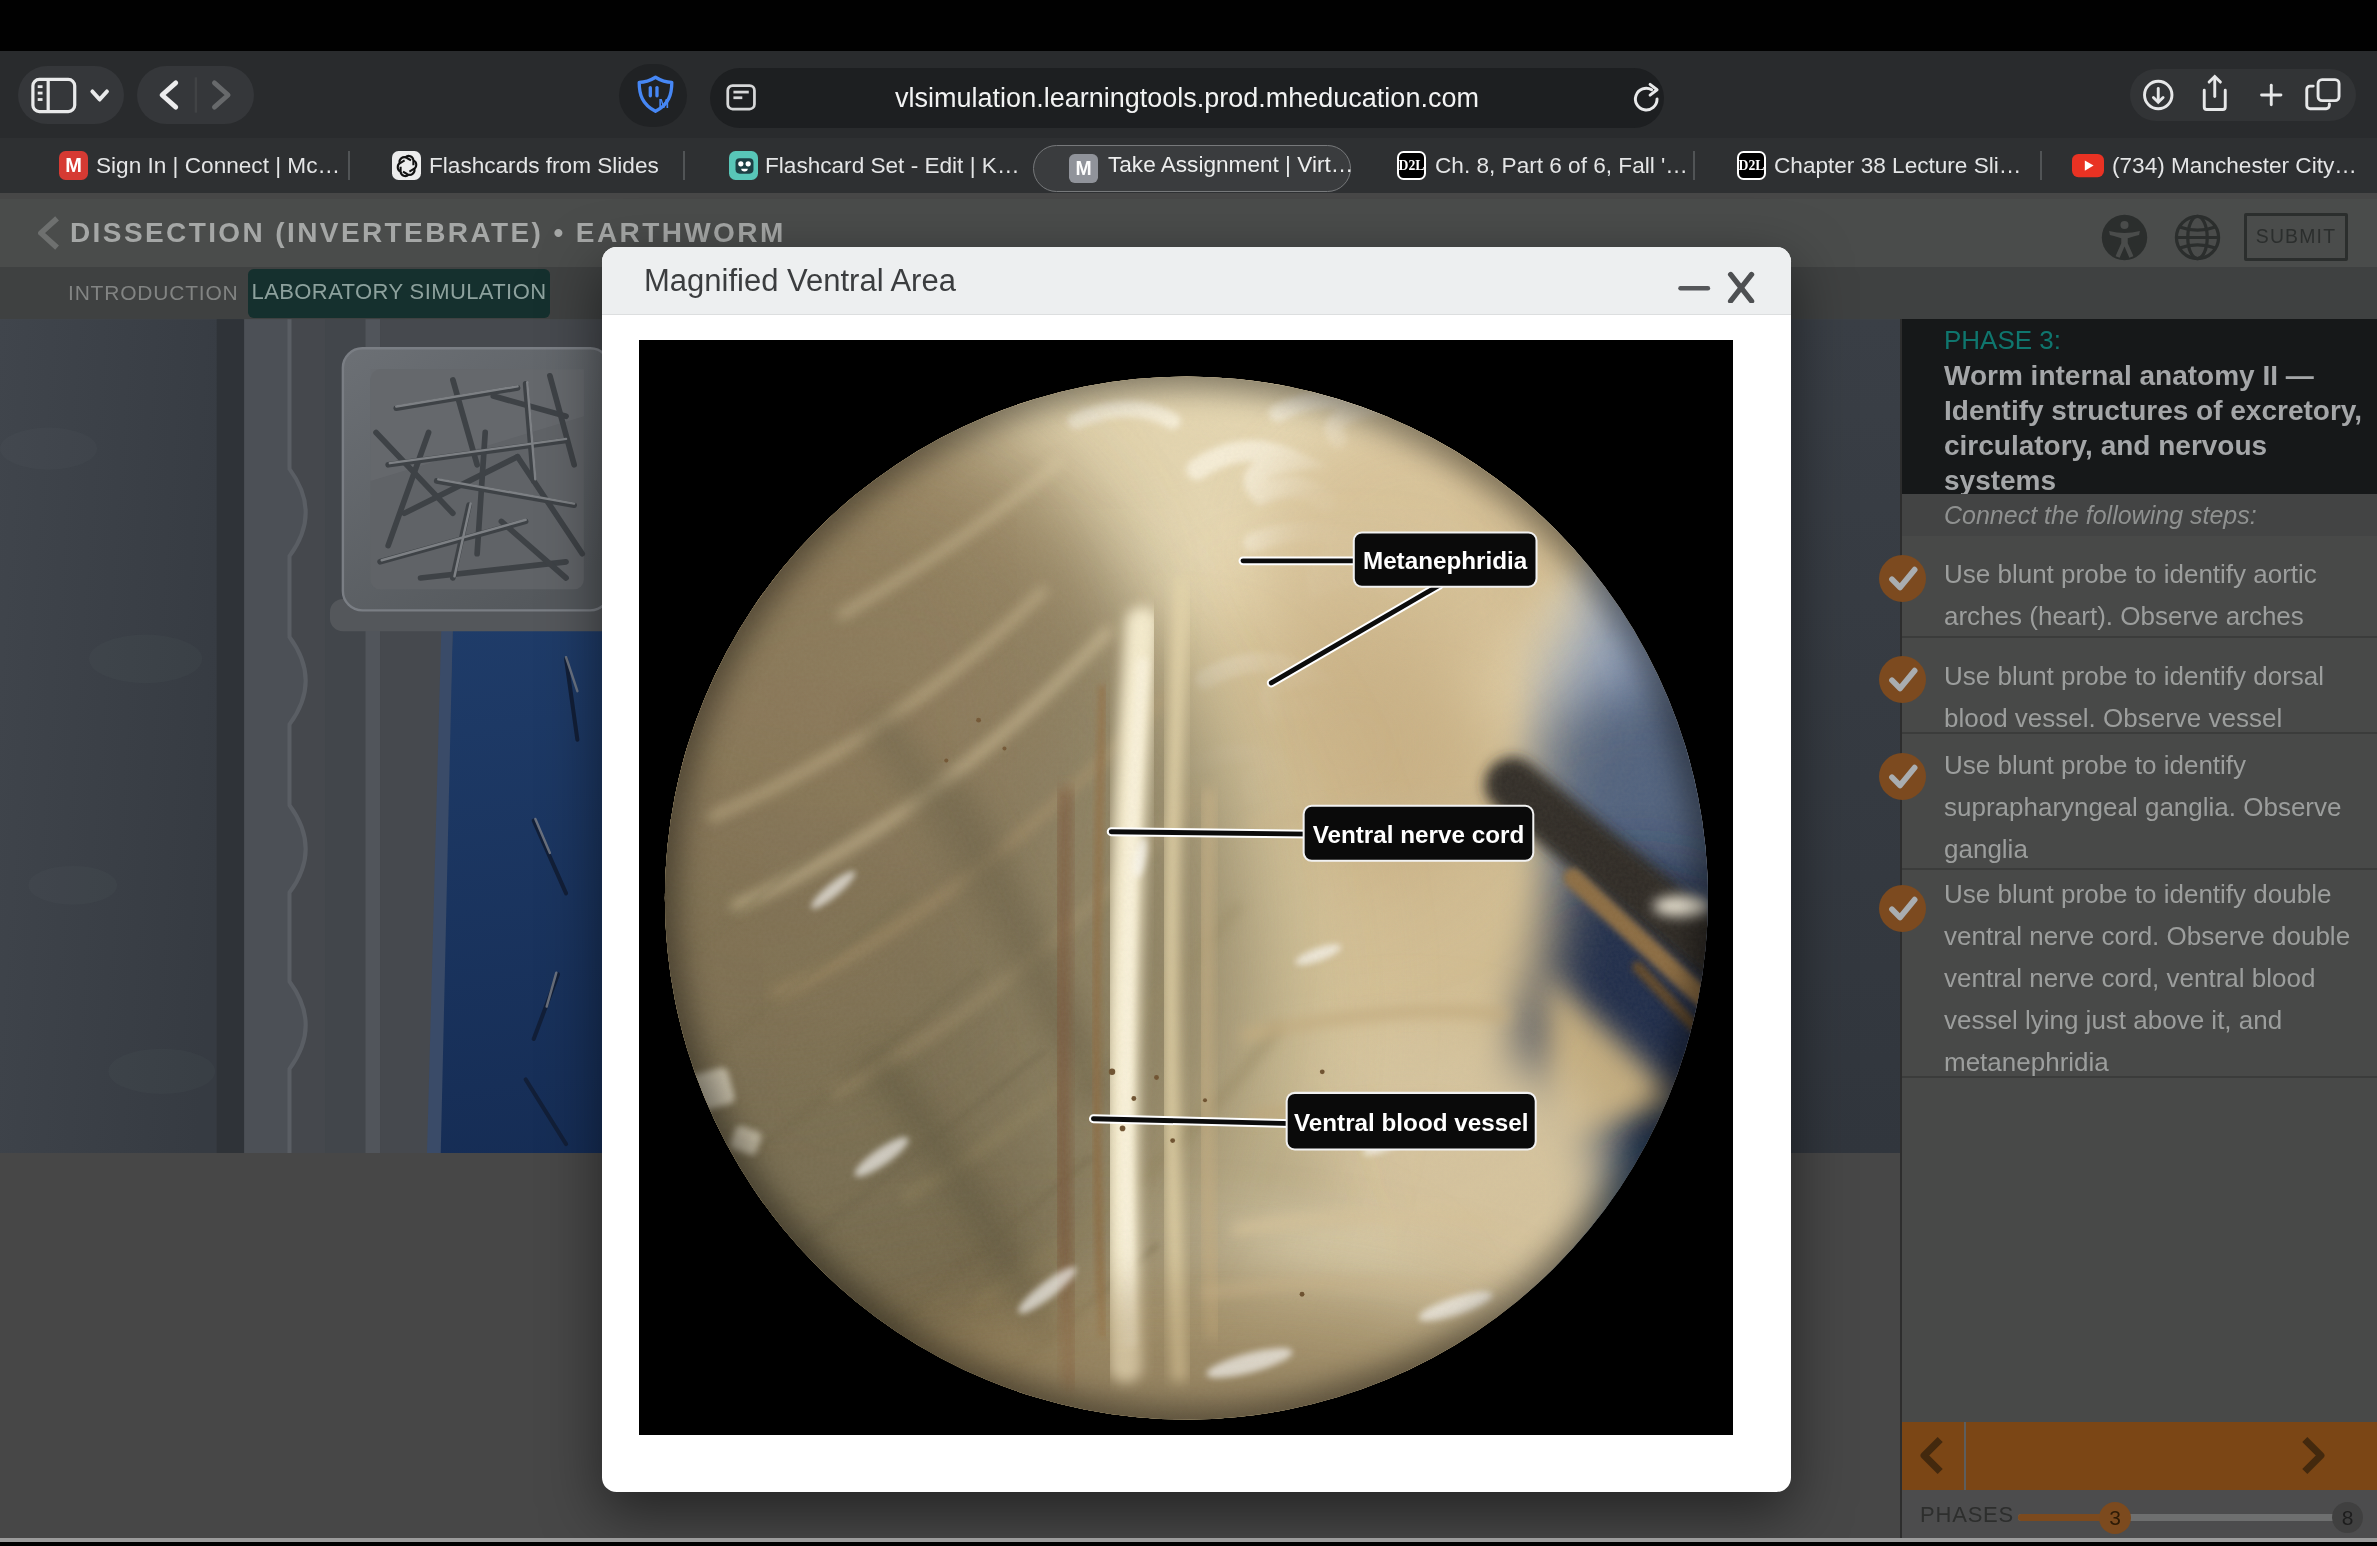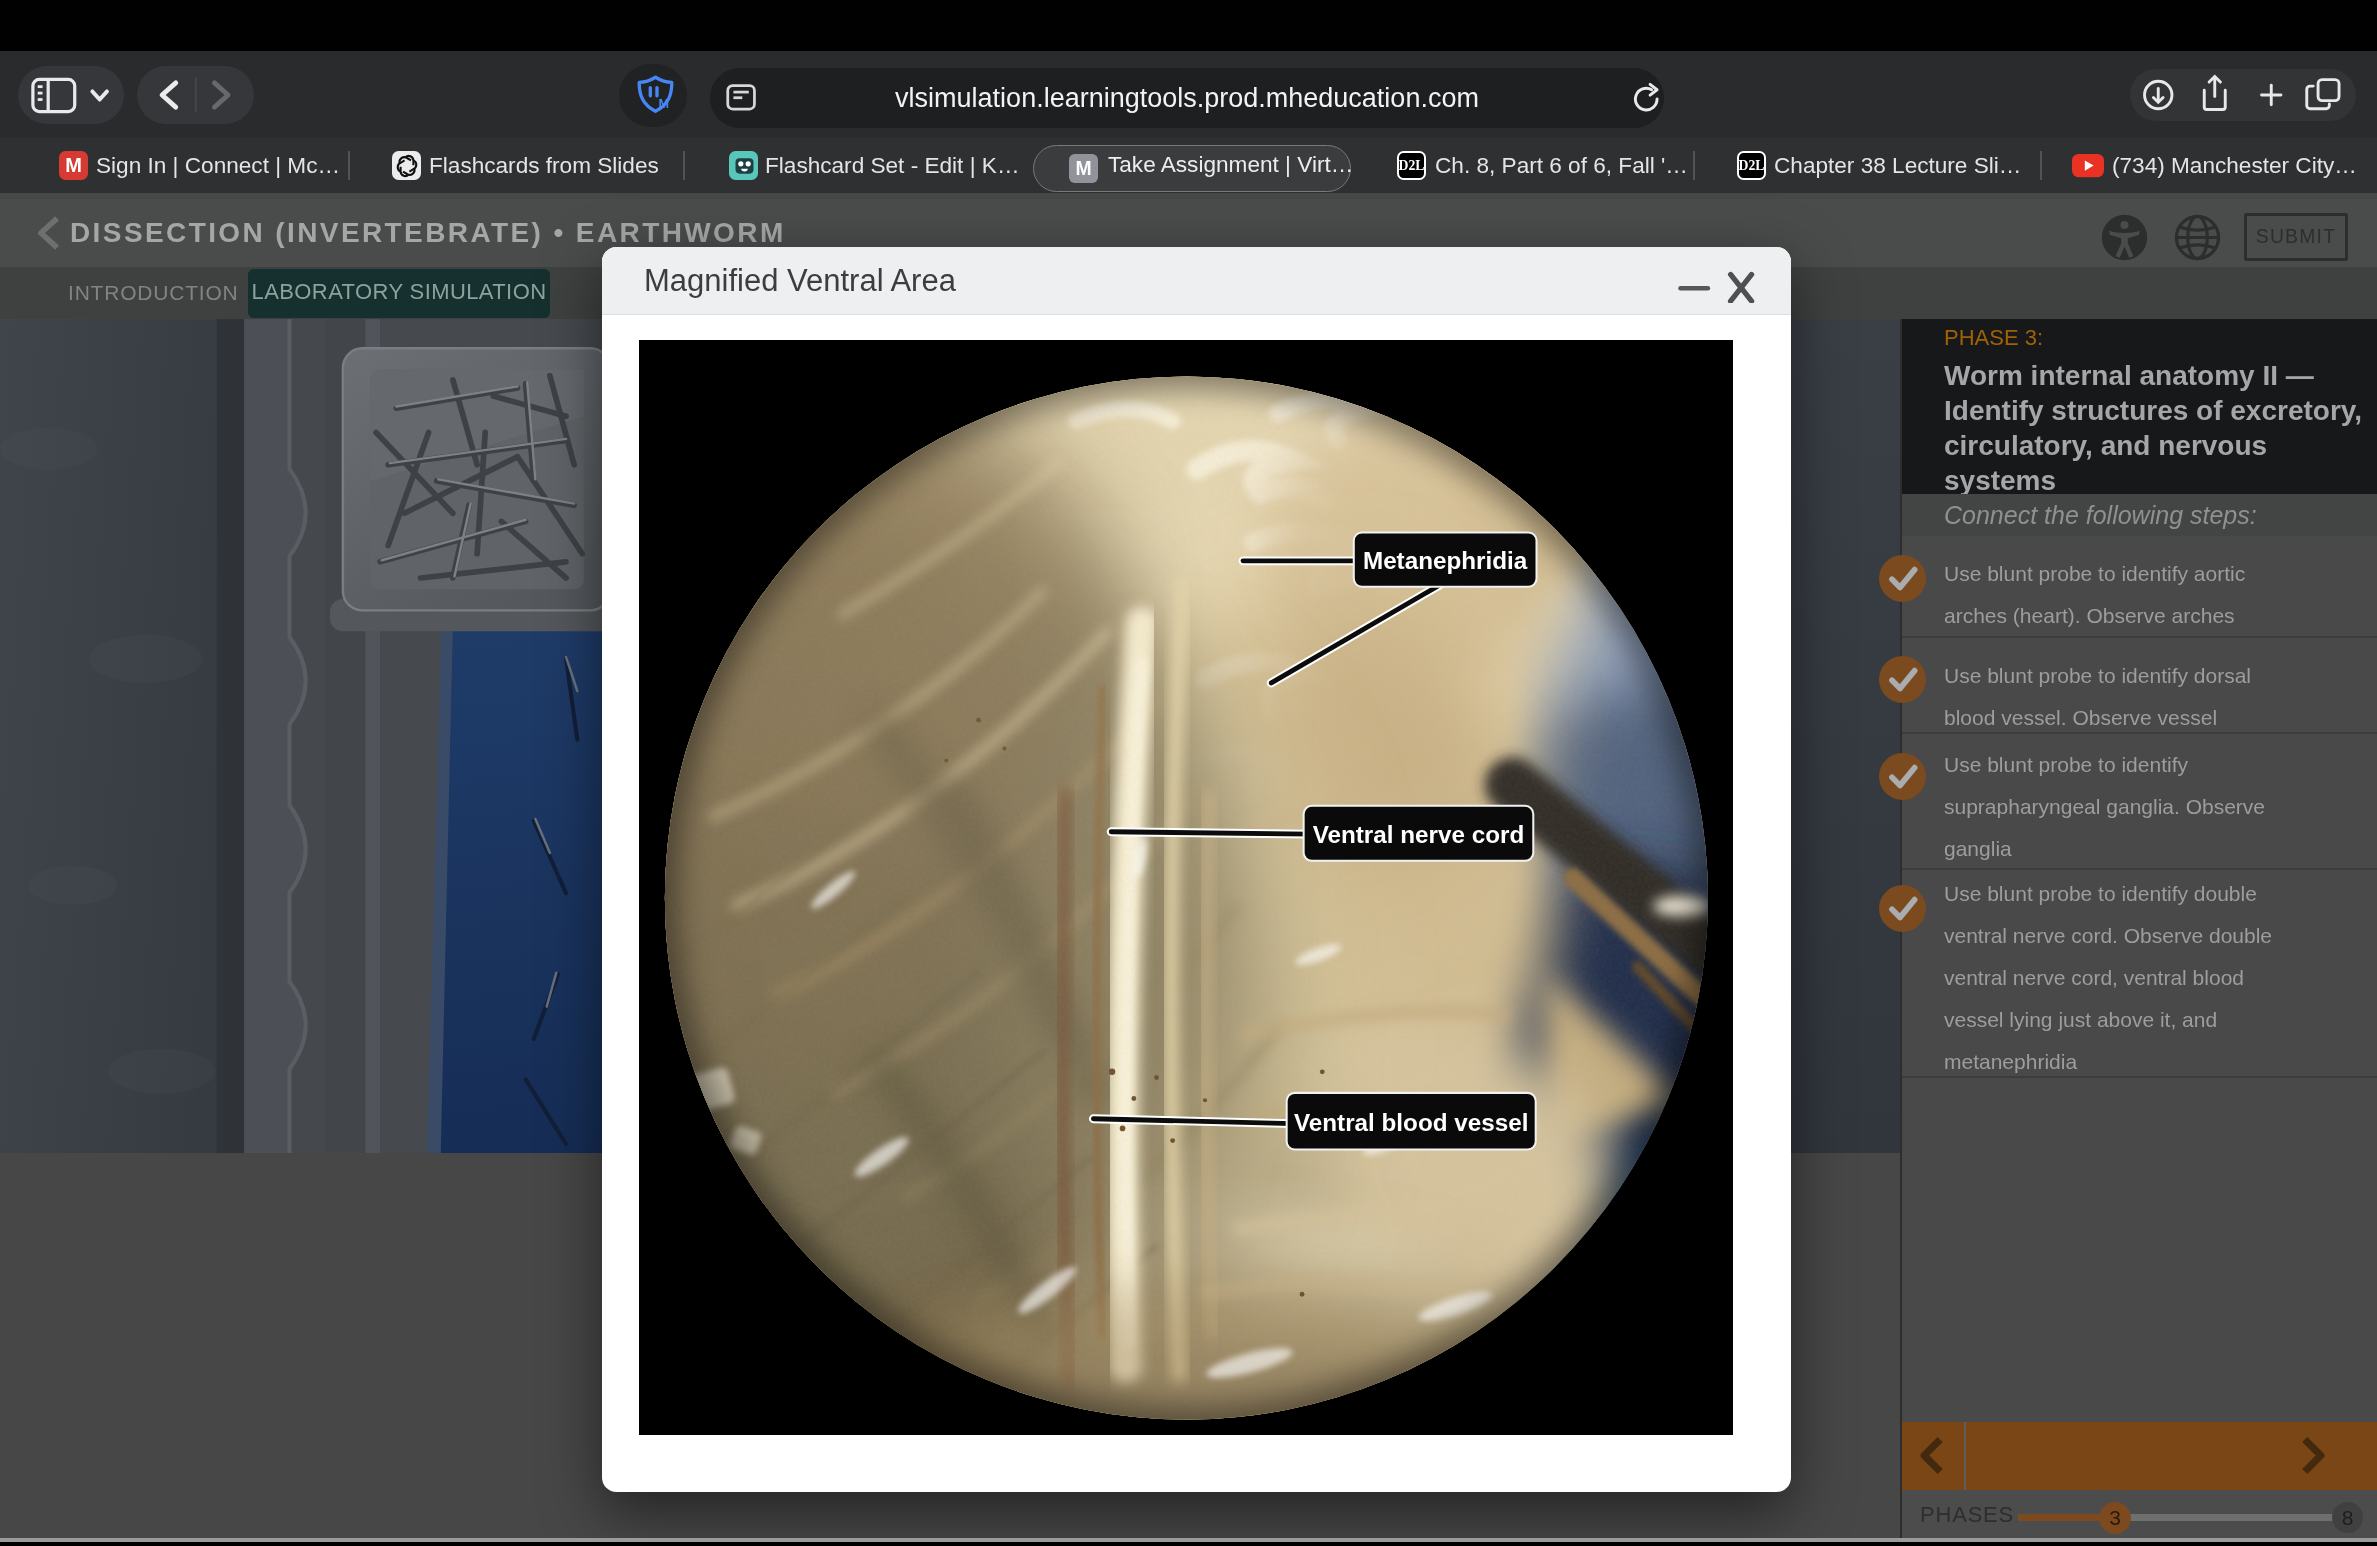--- a/index.html
+++ b/index.html
@@ -18,21 +18,21 @@
   #scene{left:0;top:319px;width:1902px;height:835px;background:#45484c;overflow:hidden;}
   #belowscene{left:0;top:1153px;width:1902px;height:385px;background:#474747;}
   #sidebar{left:1902px;top:319px;width:475px;height:1219px;background:#484948;}
   #sbline{left:1900px;top:319px;width:2.4px;height:1219px;background:#2d2d2d;}
   #bottomlight{left:0;top:1538px;width:2377px;height:4px;background:#9b9b9b;}
   #bottomblack{left:0;top:1542px;width:2377px;height:4px;background:#000;}
   #modal{left:602px;top:247px;width:1189px;height:1245px;background:#fff;border-radius:14.6px;box-shadow:0 19.4px 57px rgba(0,0,0,.5);}
   #modalheader{left:602px;top:247px;width:1189px;height:68px;background:#edeff0;border-radius:14.6px 14.6px 0 0;border-bottom:1.6px solid #dcdedf;box-sizing:border-box;}
   #modaltitle{left:644px;top:247px;height:68px;line-height:68px;font-size:31px;color:#3b3d3f;}
   #photo{left:639px;top:340px;width:1094px;height:1095px;background:#000;}
-  .steptext{position:absolute;left:1944px;color:#9c9e9d;font-size:21px;line-height:42px;width:421px;}
+  .steptext{position:absolute;left:1944px;color:#9c9e9d;font-size:26px;line-height:42px;width:421px;}
   .sepline{position:absolute;left:1902px;width:475px;height:1.6px;background:#3b3c3b;}
   .chkc{position:absolute;left:1879px;width:47px;height:47px;border-radius:50%;background:#7c4a1f;}
 </style>
 </head>
 <body>
 
 <div class="abs" style="left:0;top:0;width:2377px;height:51px;background:#010101;"></div>
 <div class="abs" id="toolbar"></div>
 
 <div class="pill" style="left:18px;top:66px;width:106px;height:58px;"></div>
@@ -252,21 +252,21 @@
 
   <rect x="2150" y="0" width="202" height="1032" fill="url(#sliverg)"></rect>
 
 </svg>
 </div>
 <div class="abs" id="belowscene"></div>
 <div class="abs" id="sidebar"></div>
 <div class="abs" id="sbline"></div>
 
 <div class="abs" style="left:1902px;top:319px;width:475px;height:175px;background:#161819;"></div>
-<div class="abs" style="left:1944px;top:325px;font-size:22px;color:#a16207;">PHASE 3:</div>
+<div class="abs" style="left:1944px;top:325px;font-size:26px;color:#0f766e;">PHASE 3:</div>
 <div class="abs" style="left:1944px;top:358px;width:437px;font-size:28px;line-height:35px;font-weight:bold;color:#a4a6a8;">Worm internal anatomy II —<br>Identify structures of excretory,<br>circulatory, and nervous<br>systems</div>
 <div class="abs" style="left:1902px;top:494px;width:475px;height:42px;background:#434444;"></div>
 <div class="abs" style="left:1944px;top:494px;height:42px;line-height:42px;font-size:25px;font-style:italic;color:#8f9190;">Connect the following steps:</div>
 
 <div class="steptext" style="top:553px;">Use blunt probe to identify aortic<br>arches (heart). Observe arches</div>
 <div class="sepline" style="top:636px;"></div>
 <div class="steptext" style="top:655px;">Use blunt probe to identify dorsal<br>blood vessel. Observe vessel</div>
 <div class="sepline" style="top:732px;"></div>
 <div class="steptext" style="top:744px;">Use blunt probe to identify<br>suprapharyngeal ganglia. Observe<br>ganglia</div>
 <div class="sepline" style="top:868px;"></div>

